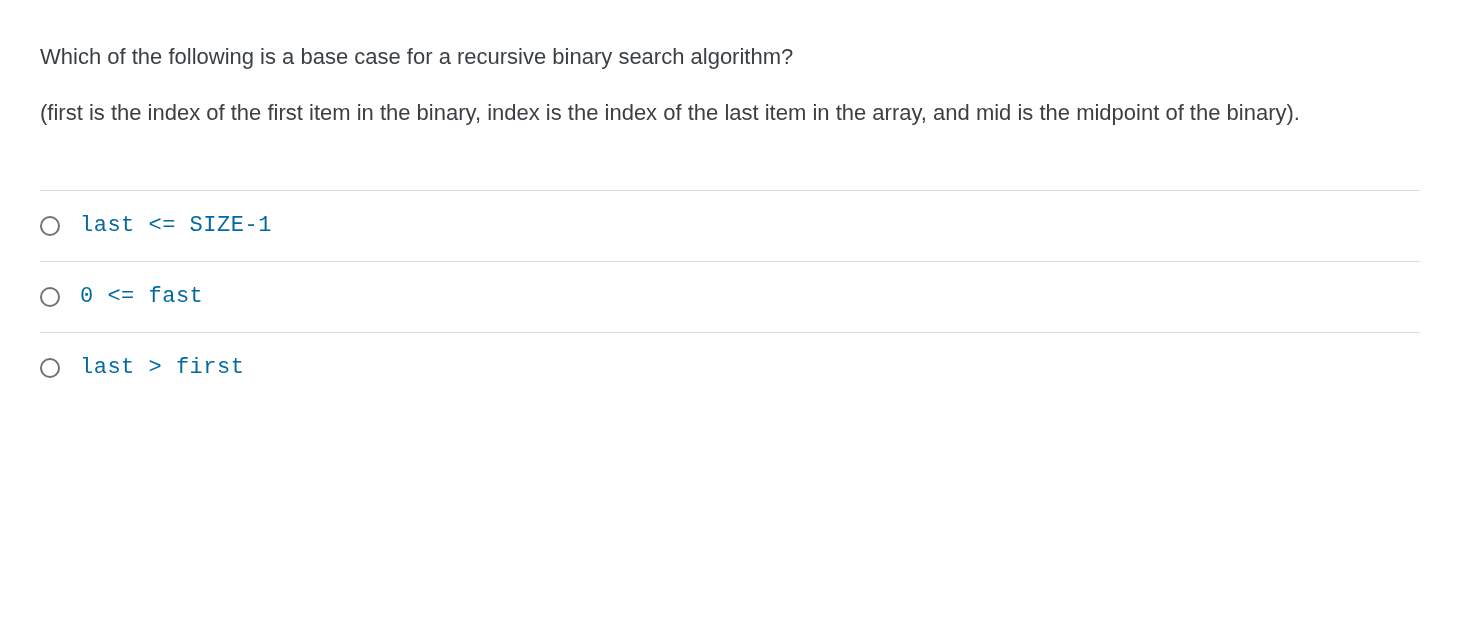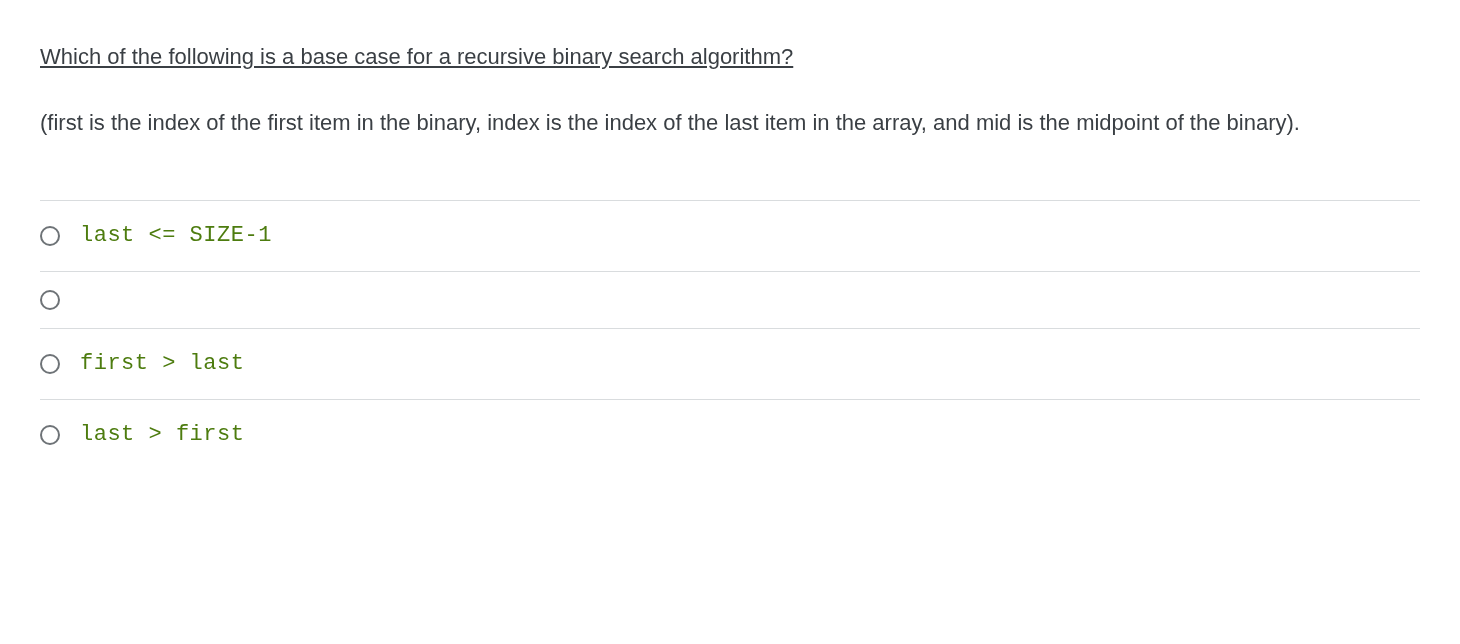--- a/index.html
+++ b/index.html
@@ -11,22 +11,21 @@
     font-size: 22px;
     line-height: 1.55;
   }
   .question {
     margin-bottom: 60px;
   }
   .question p {
     margin: 0 0  20px 0;
   }
   .question .line1 {
-    margin-bottom: 32px;
-    text-decoration: underline;
+    margin-bottom: 22px;
   }
   .mono {
     font-family: Liberation Sans, sans-serif;
   }
   .options {
     width: 100%;
   }
   .option {
     display: flex;
     align-items: center;
@@ -39,43 +38,40 @@
     height: 20px;
     border: 2px solid #6e7377;
     border-radius: 50%;
     flex: 0 0 auto;
     margin-right: 20px;
     box-sizing: border-box;
   }
   .option-label {
     font-family: 'Courier New', Courier, monospace;
     font-size: 22px;
-    color: #4d7c0f;
+    color: #0369a1;
     letter-spacing: 0.5px;
   }
 </style>
 </head>
 <body>
 
 <div class="question">
   <p class="line1">Which of the following is a base case for a recursive binary search algorithm?</p>
   <p class="line2">
     <span>(</span><span class="mono">first</span><span> is the index of the first item in the binary, </span><span class="mono">index</span><span> is the index of the last item in the array, and </span><span class="mono">mid</span><span> is the midpoint of the binary).</span>
   </p>
 </div>
 
 <div class="options">
   <div class="option">
     <span class="radio"></span>
     <span class="option-label">last &lt;= SIZE-1</span>
   </div>
   <div class="option">
     <span class="radio"></span>
-  </div>
-  <div class="option">
-    <span class="radio"></span>
-    <span class="option-label">first &gt; last</span>
+    <span class="option-label">0 &lt;= fast</span>
   </div>
   <div class="option">
     <span class="radio"></span>
     <span class="option-label">last &gt; first</span>
   </div>
 </div>
 
 </body></html>

